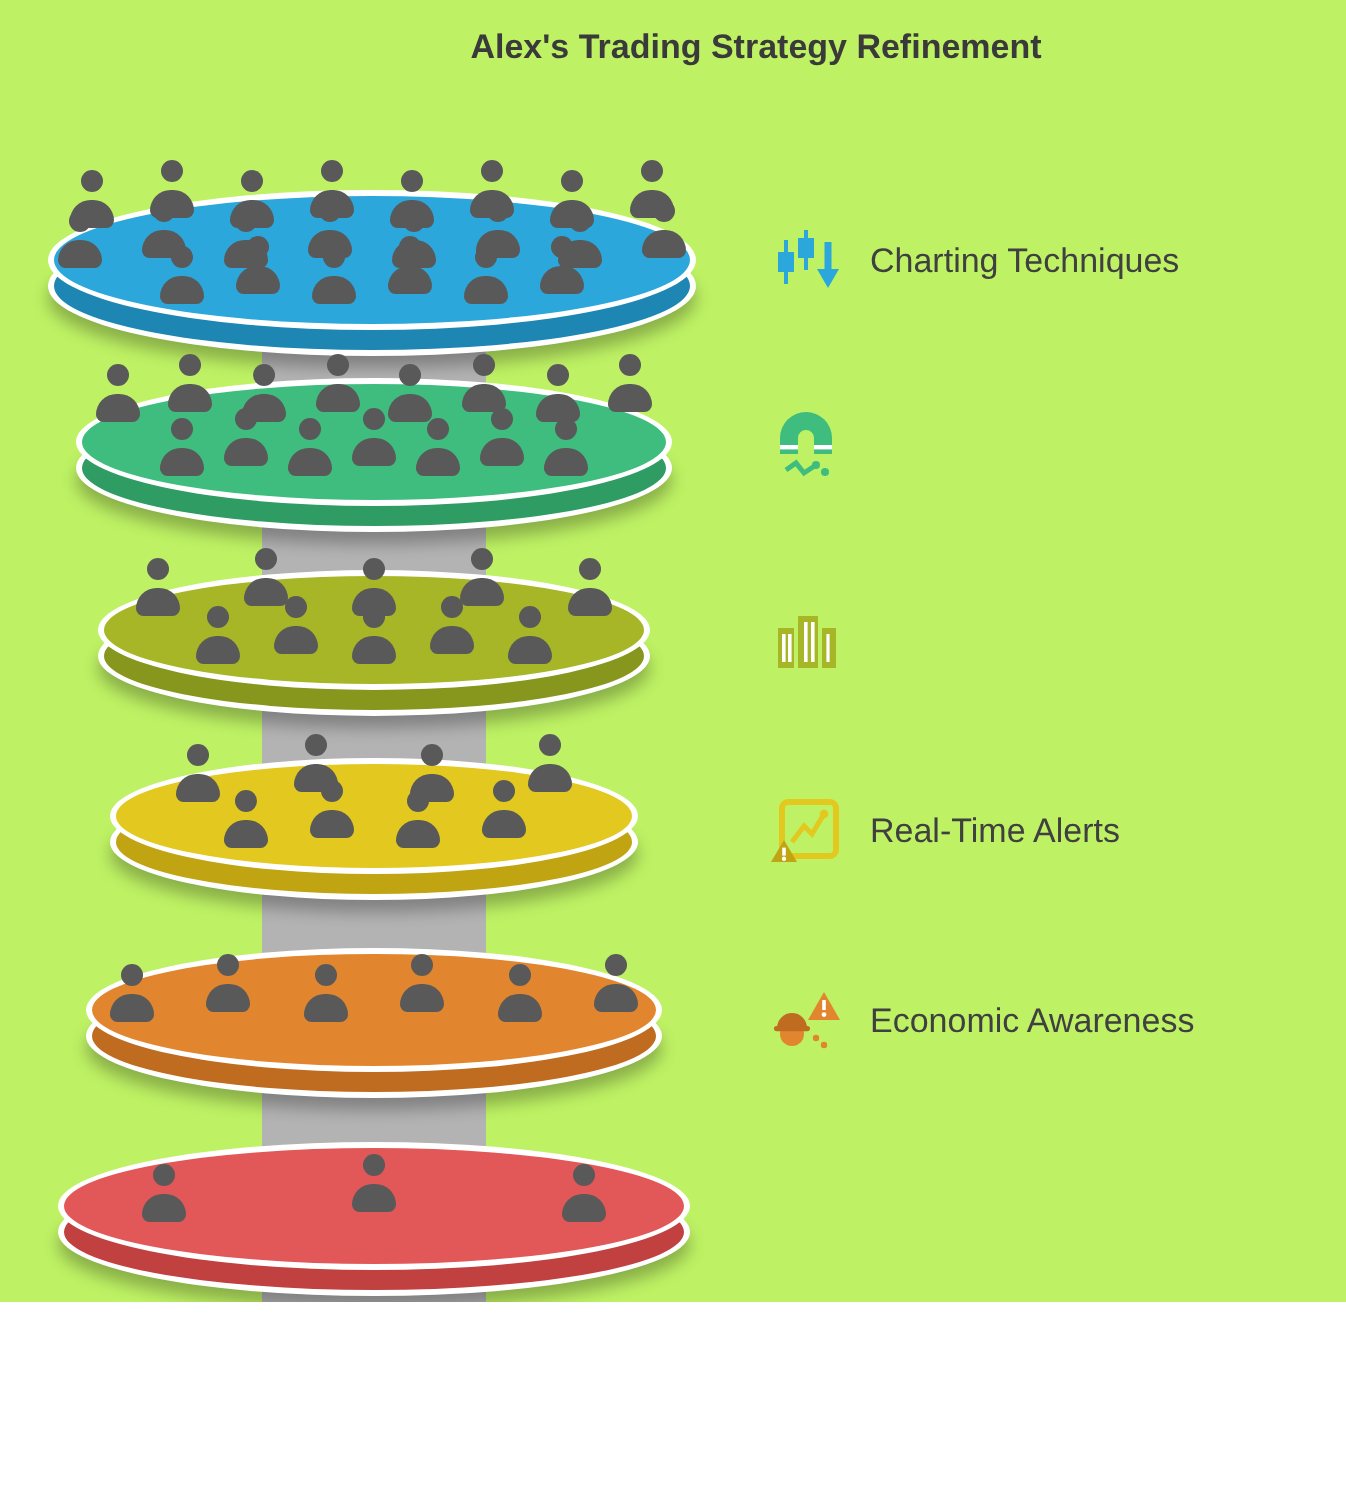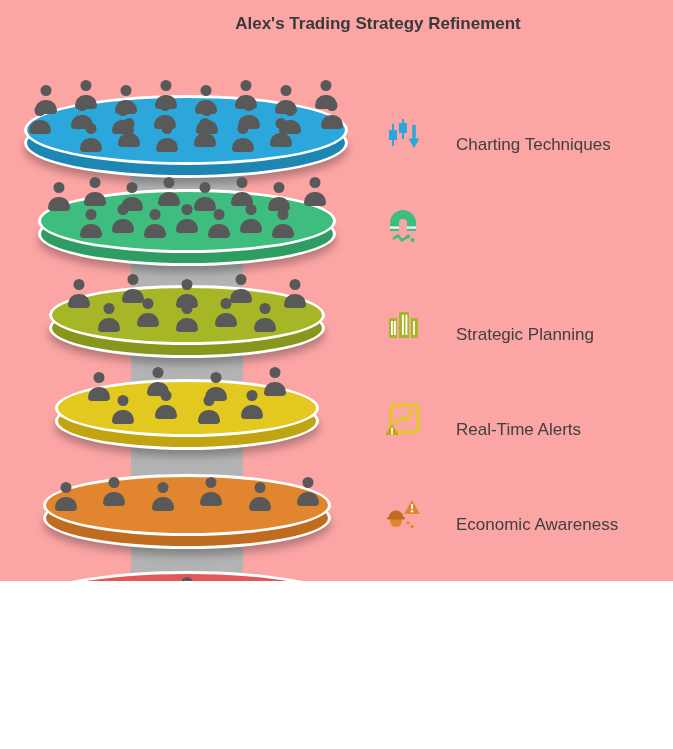--- a/index.html
+++ b/index.html
@@ -1,17 +1,17 @@
 <!DOCTYPE html>
 <html style="--column: #b3b3b3; --person: #595959;"><head>
 <meta charset="utf-8">
 <style>
   html,body{margin:0;padding:0;background:#fff;}
   .canvas{
-    position:relative;width:673px;height:581px;background:#fca5a5;overflow:hidden;
+    position:relative;width:673px;height:651px;background:#bef264;overflow:hidden;
     font-family:"Liberation Sans", sans-serif;
   }
   .title{
     position:absolute;top:14px;left:378px;transform:translateX(-50%);
     margin:0;font-size:17px;font-weight:700;color:#3a3a3a;white-space:nowrap;
   }
   
   .column{
     position:absolute;left:131px;top:130px;width:112px;height:532px;
     background:var(--column,#b3b3b3);z-index:0;
@@ -43,21 +43,21 @@
   .person::before{
     content:"";position:absolute;top:0;left:50%;transform:translateX(-50%);
     width:11px;height:11px;border-radius:50%;background:var(--person,#595959);
   }
   .person::after{
     content:"";position:absolute;bottom:0;left:0;width:22px;height:14px;
     border-radius:11px 11px 4px 4px;background:var(--person,#595959);
   }
   
   .legend-row{
-    position:absolute;left:383px;height:48px;display:flex;align-items:flex-end;gap:33px;z-index:4;
+    position:absolute;left:383px;height:48px;display:flex;align-items:center;gap:12px;z-index:4;
   }
   .r0{top:107px}.r1{top:202px}.r2{top:297px}.r3{top:392px}.r4{top:487px}.r5{top:582px}
   .licon{width:40px;height:40px;display:inline-block;}
   .licon svg{display:block;}
   .llabel{font-size:17px;color:#404040;white-space:nowrap;}
 </style>
 </head>
 <body>
 
 <div class="canvas">
@@ -189,21 +189,20 @@
         <rect x="6" y="13" width="8" height="20" fill="var(--c)"></rect>
         <rect x="16" y="7" width="10" height="26" fill="var(--c)"></rect>
         <rect x="28" y="13" width="7" height="20" fill="var(--c)"></rect>
         <rect x="8" y="16" width="1.8" height="14" fill="#fff"></rect>
         <rect x="11" y="16" width="1.8" height="14" fill="#fff"></rect>
         <rect x="19" y="10" width="1.8" height="20" fill="#fff"></rect>
         <rect x="22.5" y="10" width="1.8" height="20" fill="#fff"></rect>
         <rect x="30.2" y="16" width="1.6" height="14" fill="#fff"></rect>
       </svg>
     </span>
-    <span class="llabel">Strategic Planning</span>
   </div>
 
   <div class="legend-row r4" style="--c: #e1862e; --d: #bf6c20;">
     <span class="licon">
       <svg width="40" height="40" viewBox="0 0 40 40">
         <polygon points="21,19 37,19 29,5" fill="var(--c)"></polygon>
         <rect x="28.1" y="9" width="1.8" height="5" fill="#fff"></rect>
         <circle cx="29" cy="16.3" r="1.2" fill="#fff"></circle>
         <circle cx="13" cy="26" r="6" fill="var(--c)"></circle>
         <path d="M5.5 23 a7.5 7.5 0 0 1 15 0 z" fill="var(--d)"></path>

